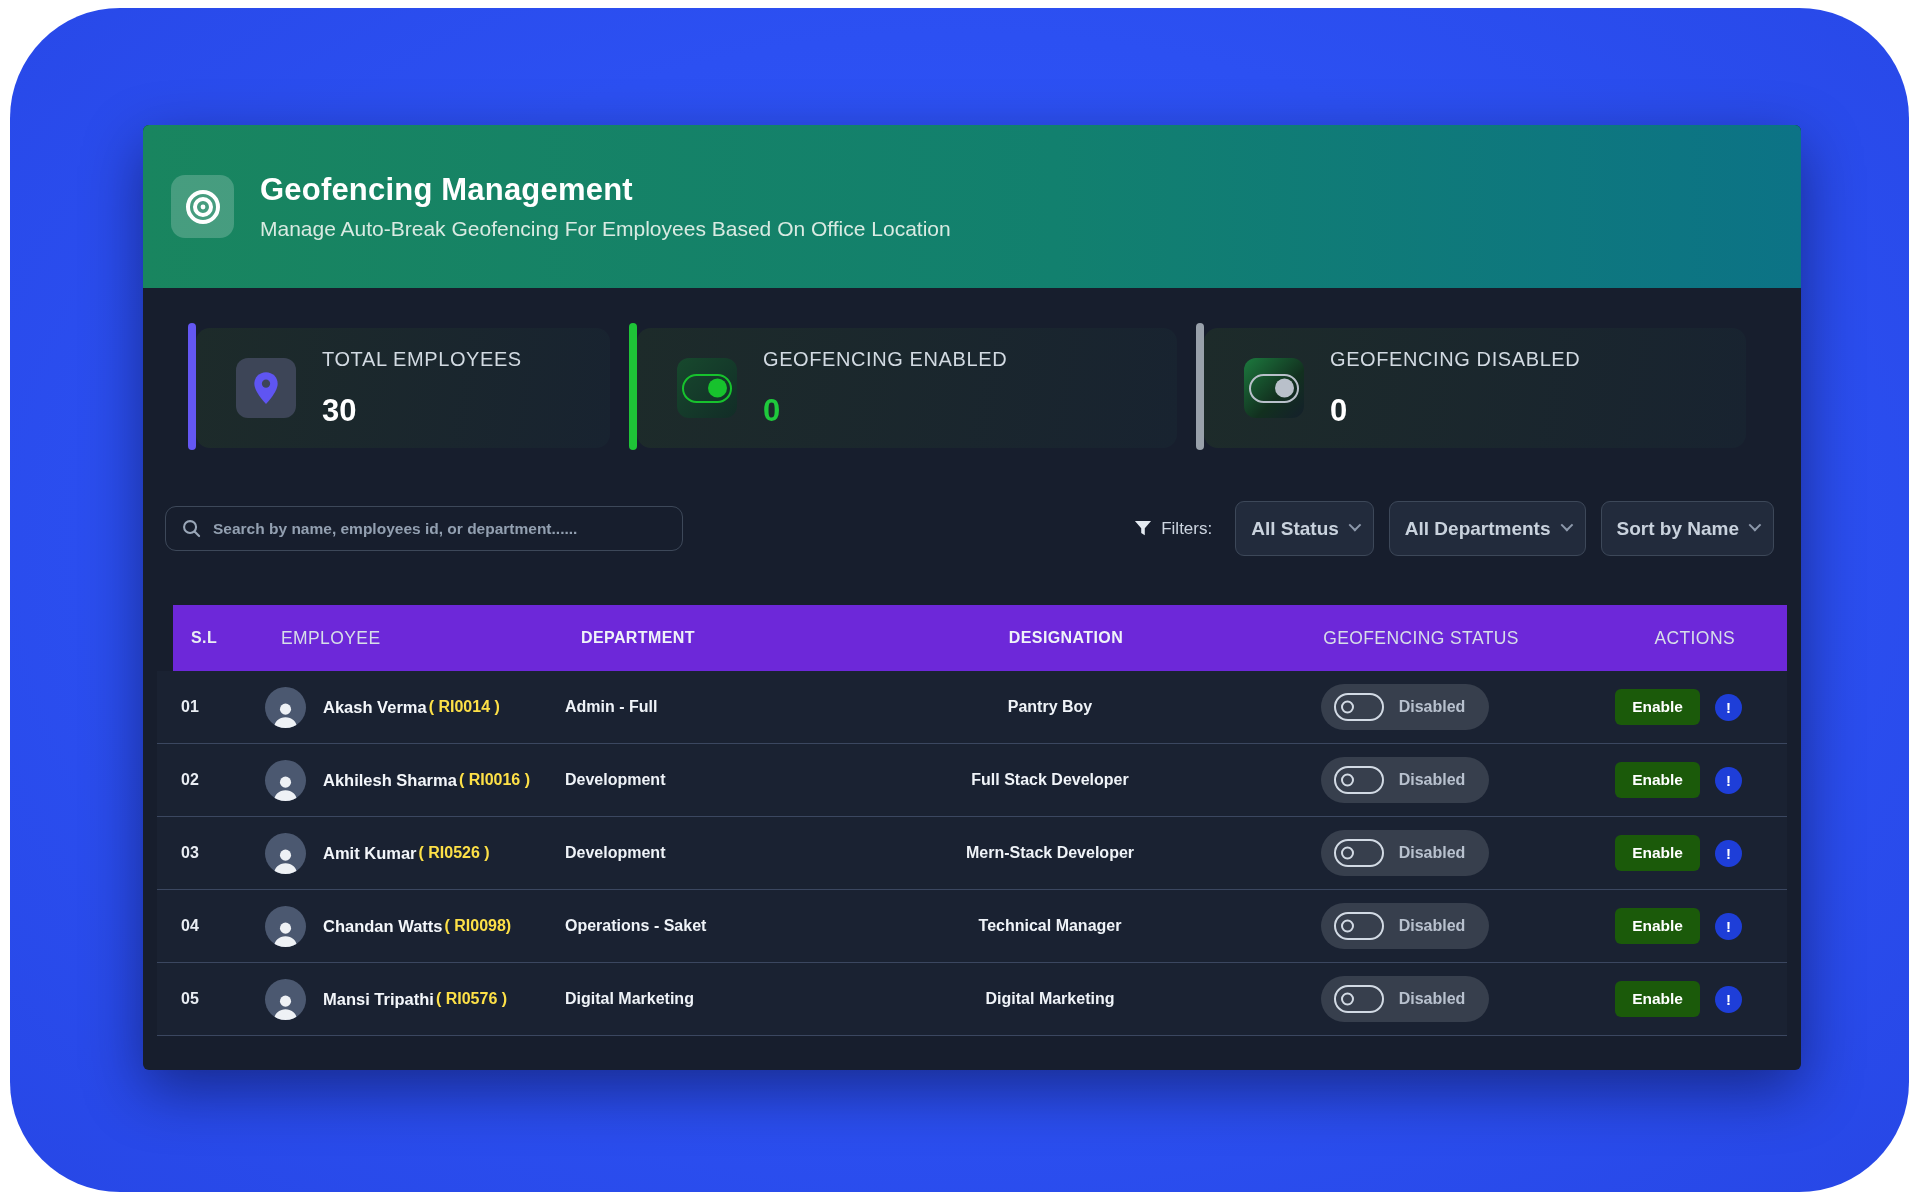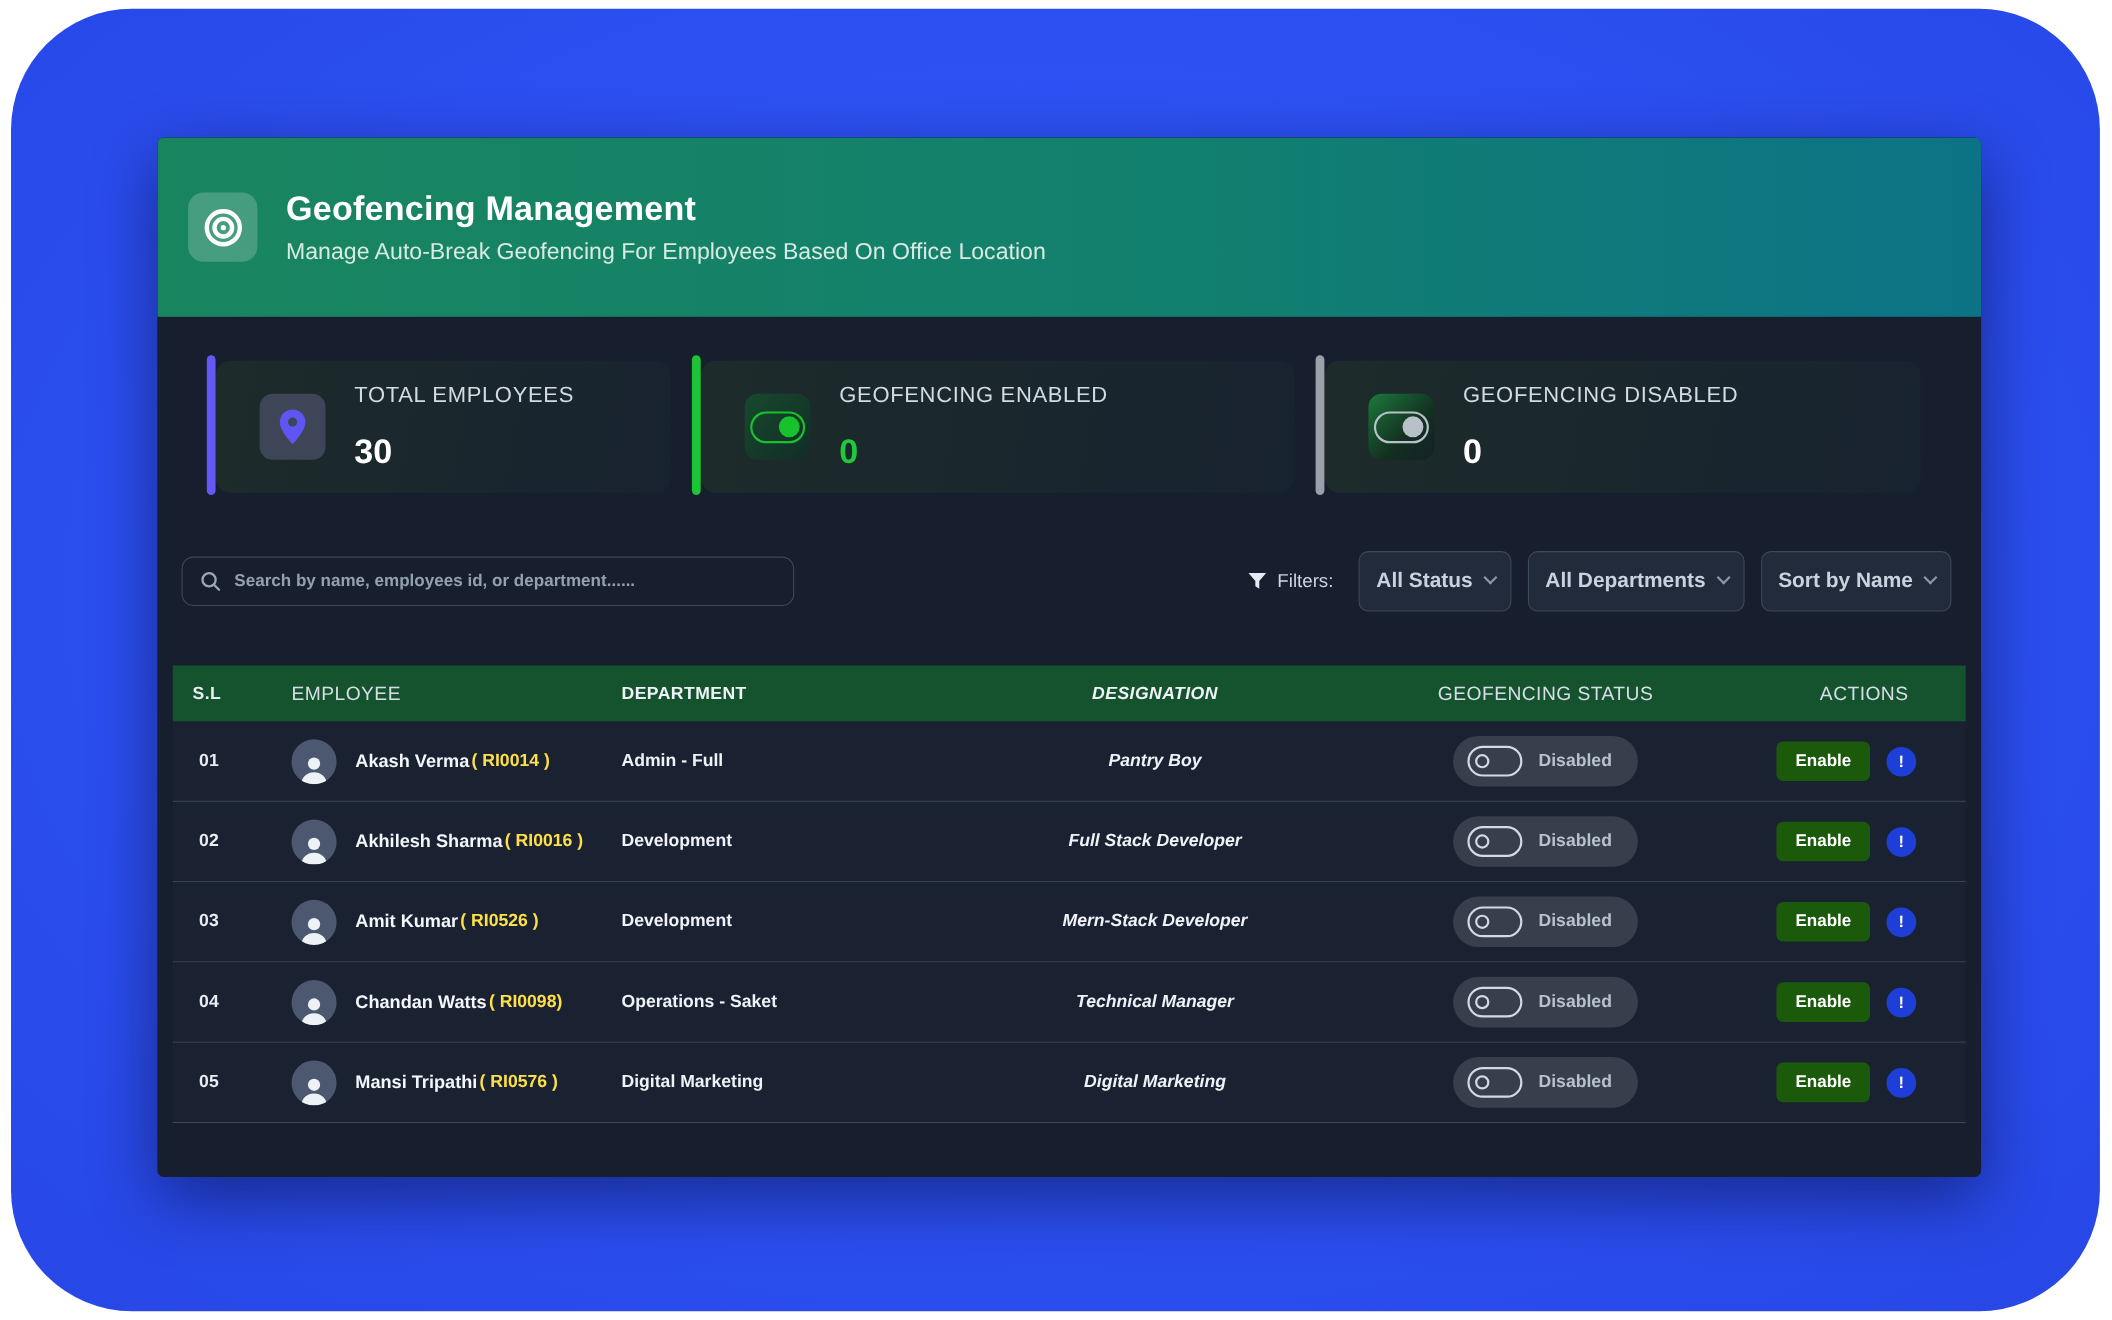--- a/index.html
+++ b/index.html
@@ -69,21 +69,21 @@
   .tg .tg-knob { position:absolute; top:50%; transform:translateY(-50%); width:19px; height:19px; border-radius:50%; }
   .tg-green { border-color:#17c22d; }
   .tg-green .tg-knob { right:3px; background:#17c22d; }
   .tg-gray { border-color:#b9c0ca; }
   .tg-gray .tg-knob { right:3px; background:#b9c0ca; }
 
   
   .toolbar { display:flex; align-items:center; padding:53px 27px 0 22px; }
   .searchbox {
     display:flex; align-items:center; gap:12px;
-    width:557px; height:45px; border:1.5px solid #3d4859; border-radius:11px;
+    width:518px; height:45px; border:1.5px solid #3d4859; border-radius:11px;
     padding:0 16px; background:transparent;
   }
   .searchbox input {
     flex:1; background:transparent; border:none; outline:none;
     color:#aab6c6; font-size:15.5px; font-weight:700; font-family:"Liberation Sans", sans-serif;
   }
   .searchbox input::placeholder { color:#93a0b1; }
   .toolbar-right { margin-left:auto; display:flex; align-items:center; gap:15px; }
   .filters-label { display:flex; align-items:center; gap:9px; color:#cdd5e0; font-size:17px; font-weight:500; margin-right:8px; }
   .dd {
@@ -91,43 +91,43 @@
     background:#222b3c; border:1.5px solid #3d4859; border-radius:9px;
     height:55px; padding:0 15px;
     color:#c9d2dd; font-size:19px; font-weight:700; cursor:pointer;
   }
   .chev { width:9px; height:9px; border-right:2px solid #8d99ab; border-bottom:2px solid #8d99ab; transform:rotate(45deg) translateY(-2px); margin-top:-4px; }
 
   
   .table-wrap { margin:49px 14px 0 14px; }
   .thead {
     display:grid; grid-template-columns:108px 300px 320px 330px 380px 1fr;
-    align-items:center; height:51px; background:#14532d; color:#d7dee8;
-    font-size:17.5px; font-weight:500; letter-spacing:.4px;
+    align-items:center; height:66px; background:#6d28d9; color:#d7dee8;
+    font-size:17.5px; font-weight:500; letter-spacing:.4px;margin-left:16px;
   }
   .thead .c1 { padding-left:18px; }
   .thead .c4, .thead .c5 { text-align:center; }
   .thead .c6 { text-align:right; padding-right:52px; }
 
   .trow {
     display:grid; grid-template-columns:108px 300px 320px 330px 380px 1fr;
     align-items:center; height:73px; background:#1a2232;
     border-bottom:1px solid #3b4760;
   }
   .c1 { padding-left:24px; color:#e9edf3; font-size:16px; font-weight:700; }
   .c2 { display:flex; align-items:center; gap:17px; }
   .avatar {
     width:41px; height:41px; border-radius:50%; background:#4b5870; flex:0 0 auto;
     display:flex; align-items:flex-end; justify-content:center; overflow:hidden;
   }
   .emp-meta { display:flex; flex-direction:row; gap:2px; }
   .emp-name { color:#f3f6fa; font-size:16.5px; font-weight:700; }
   .emp-id { color:#fde047; font-size:16px; font-weight:700; }
   .c3 { color:#eff3f8; font-size:16px; font-weight:700; }
-  .c4 { color:#eff3f8; font-size:16px; font-weight:700; text-align:center;font-style:italic; }
+  .c4 { color:#eff3f8; font-size:16px; font-weight:700; text-align:center; }
   .c5 { display:flex; justify-content:center; }
   .status-pill {
     display:flex; align-items:center; gap:15px;
     background:#373f4d; border-radius:24px; padding:9px 24px 9px 13px; cursor:pointer;
   }
   .mini-toggle {
     position:relative; width:50px; height:28px; border-radius:15px;
     border:2px solid #d2dae4; display:inline-block;
   }
   .mini-toggle .knob {

